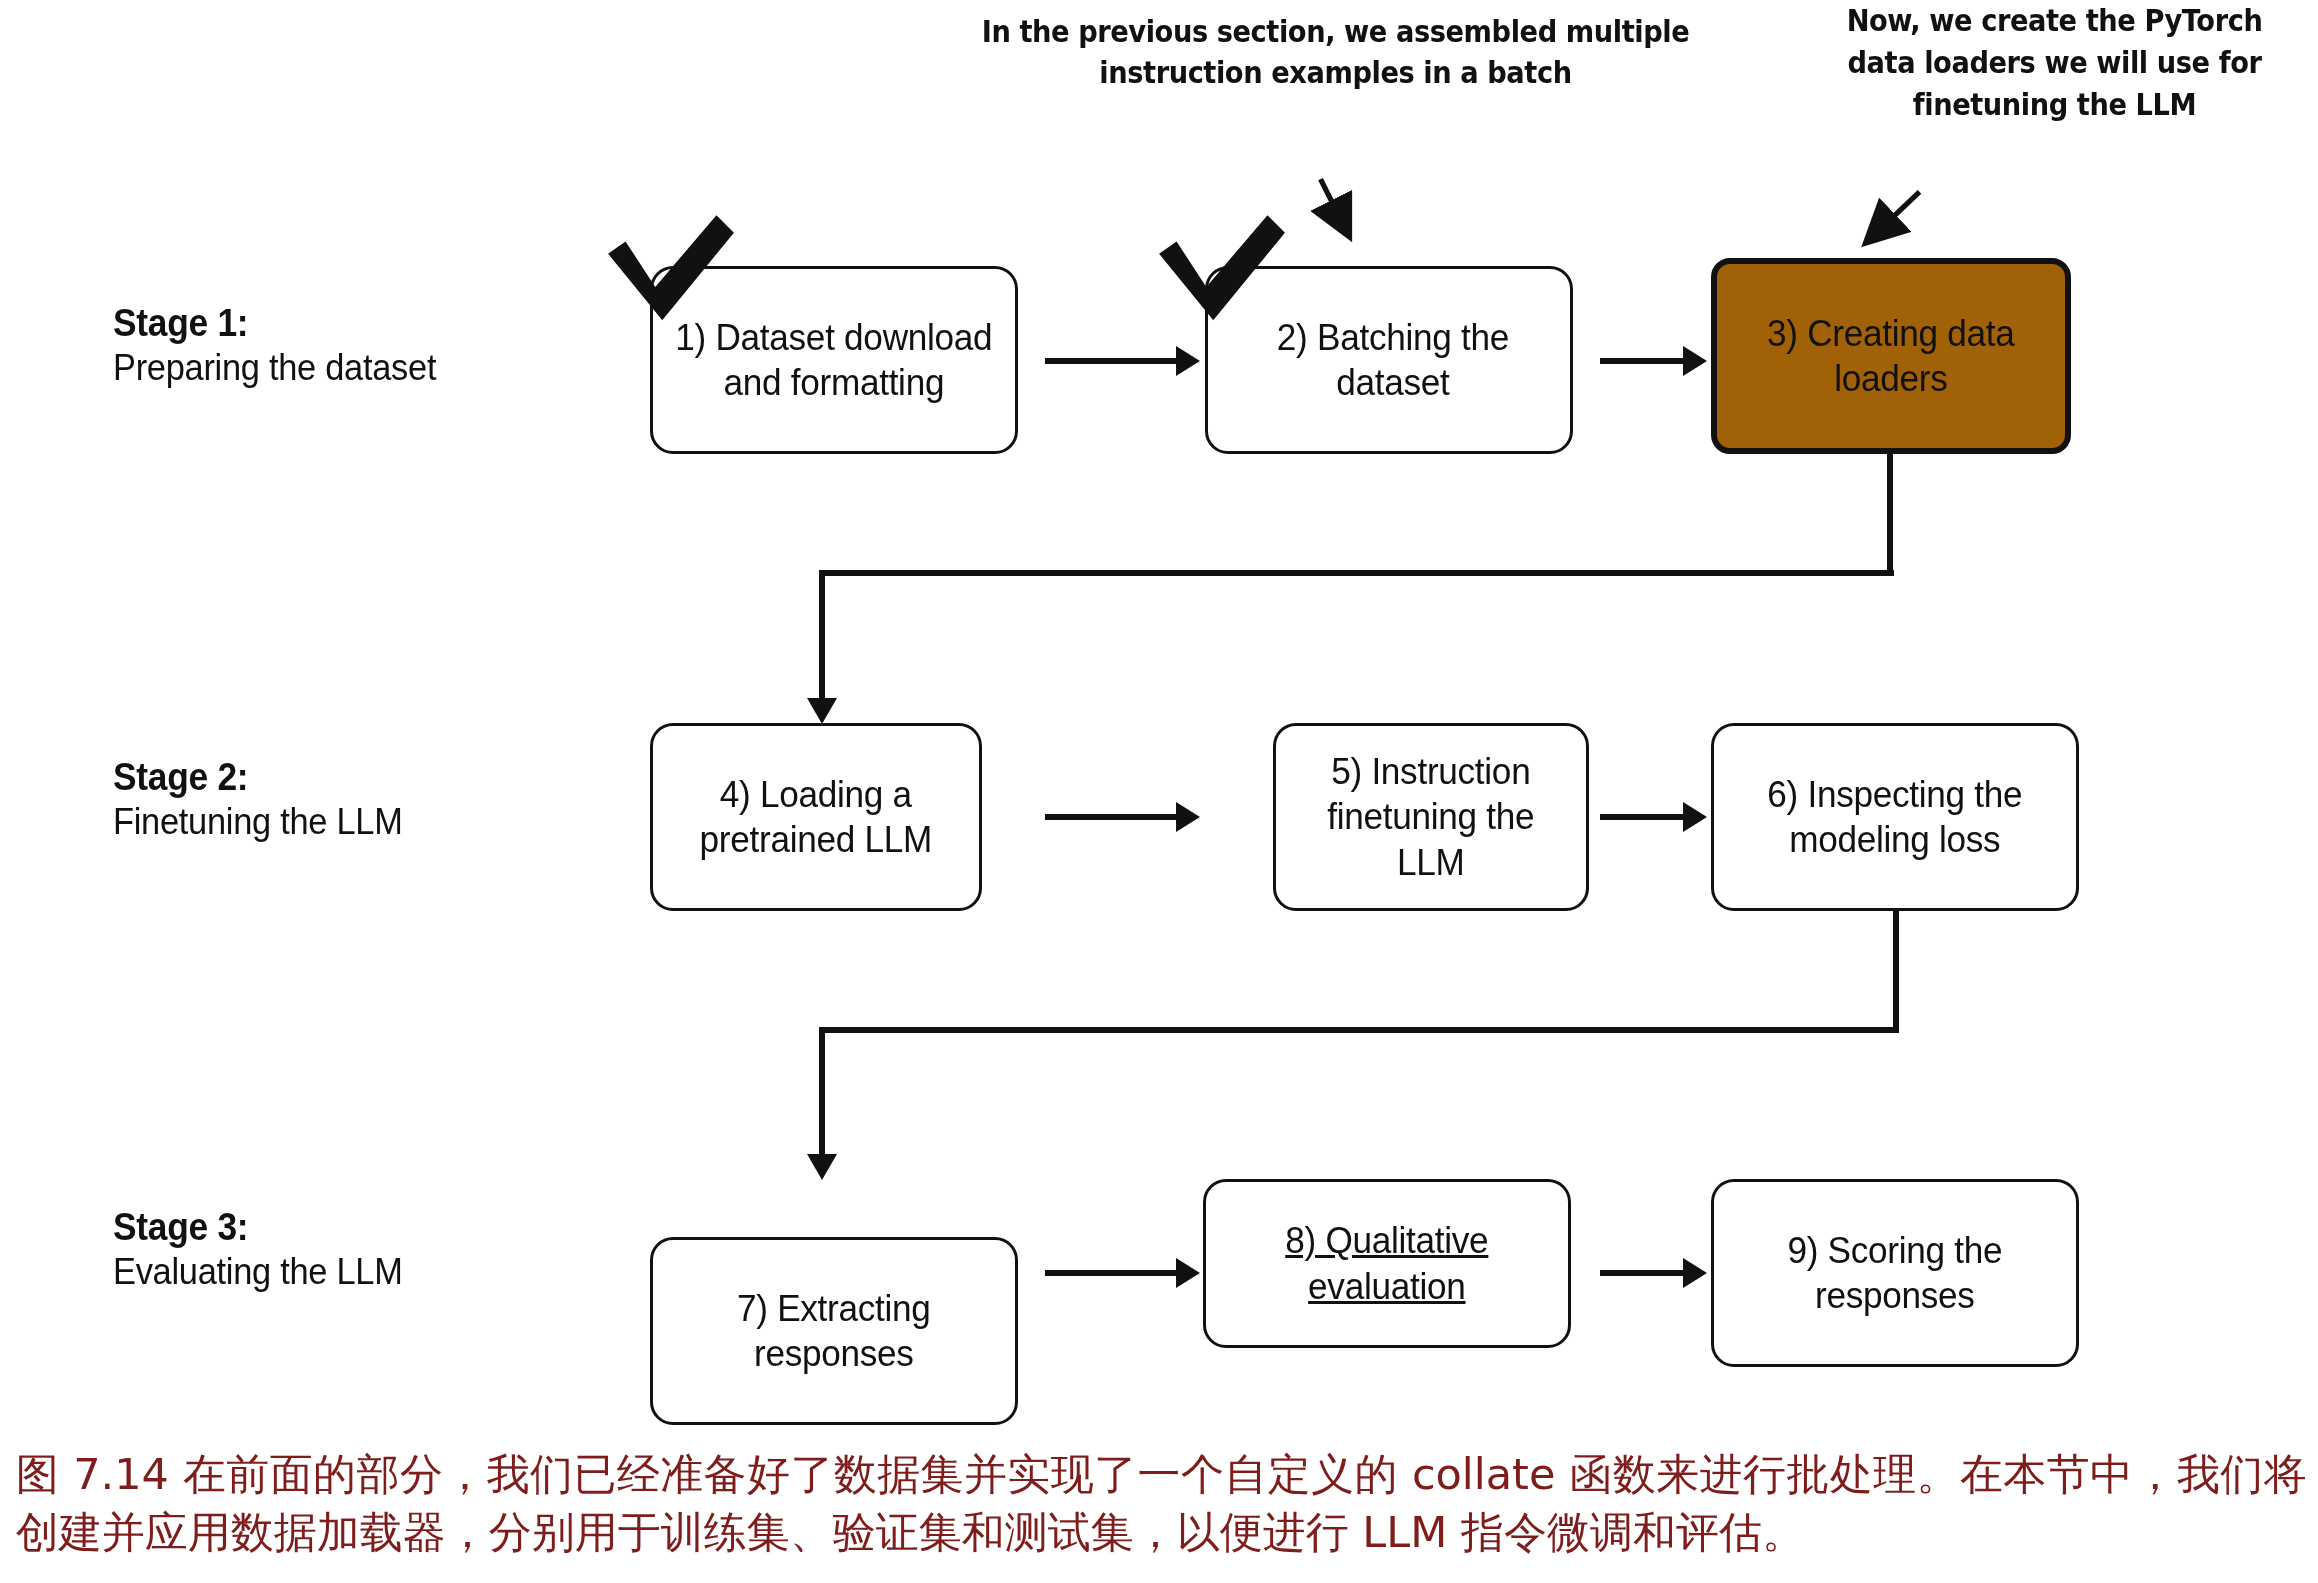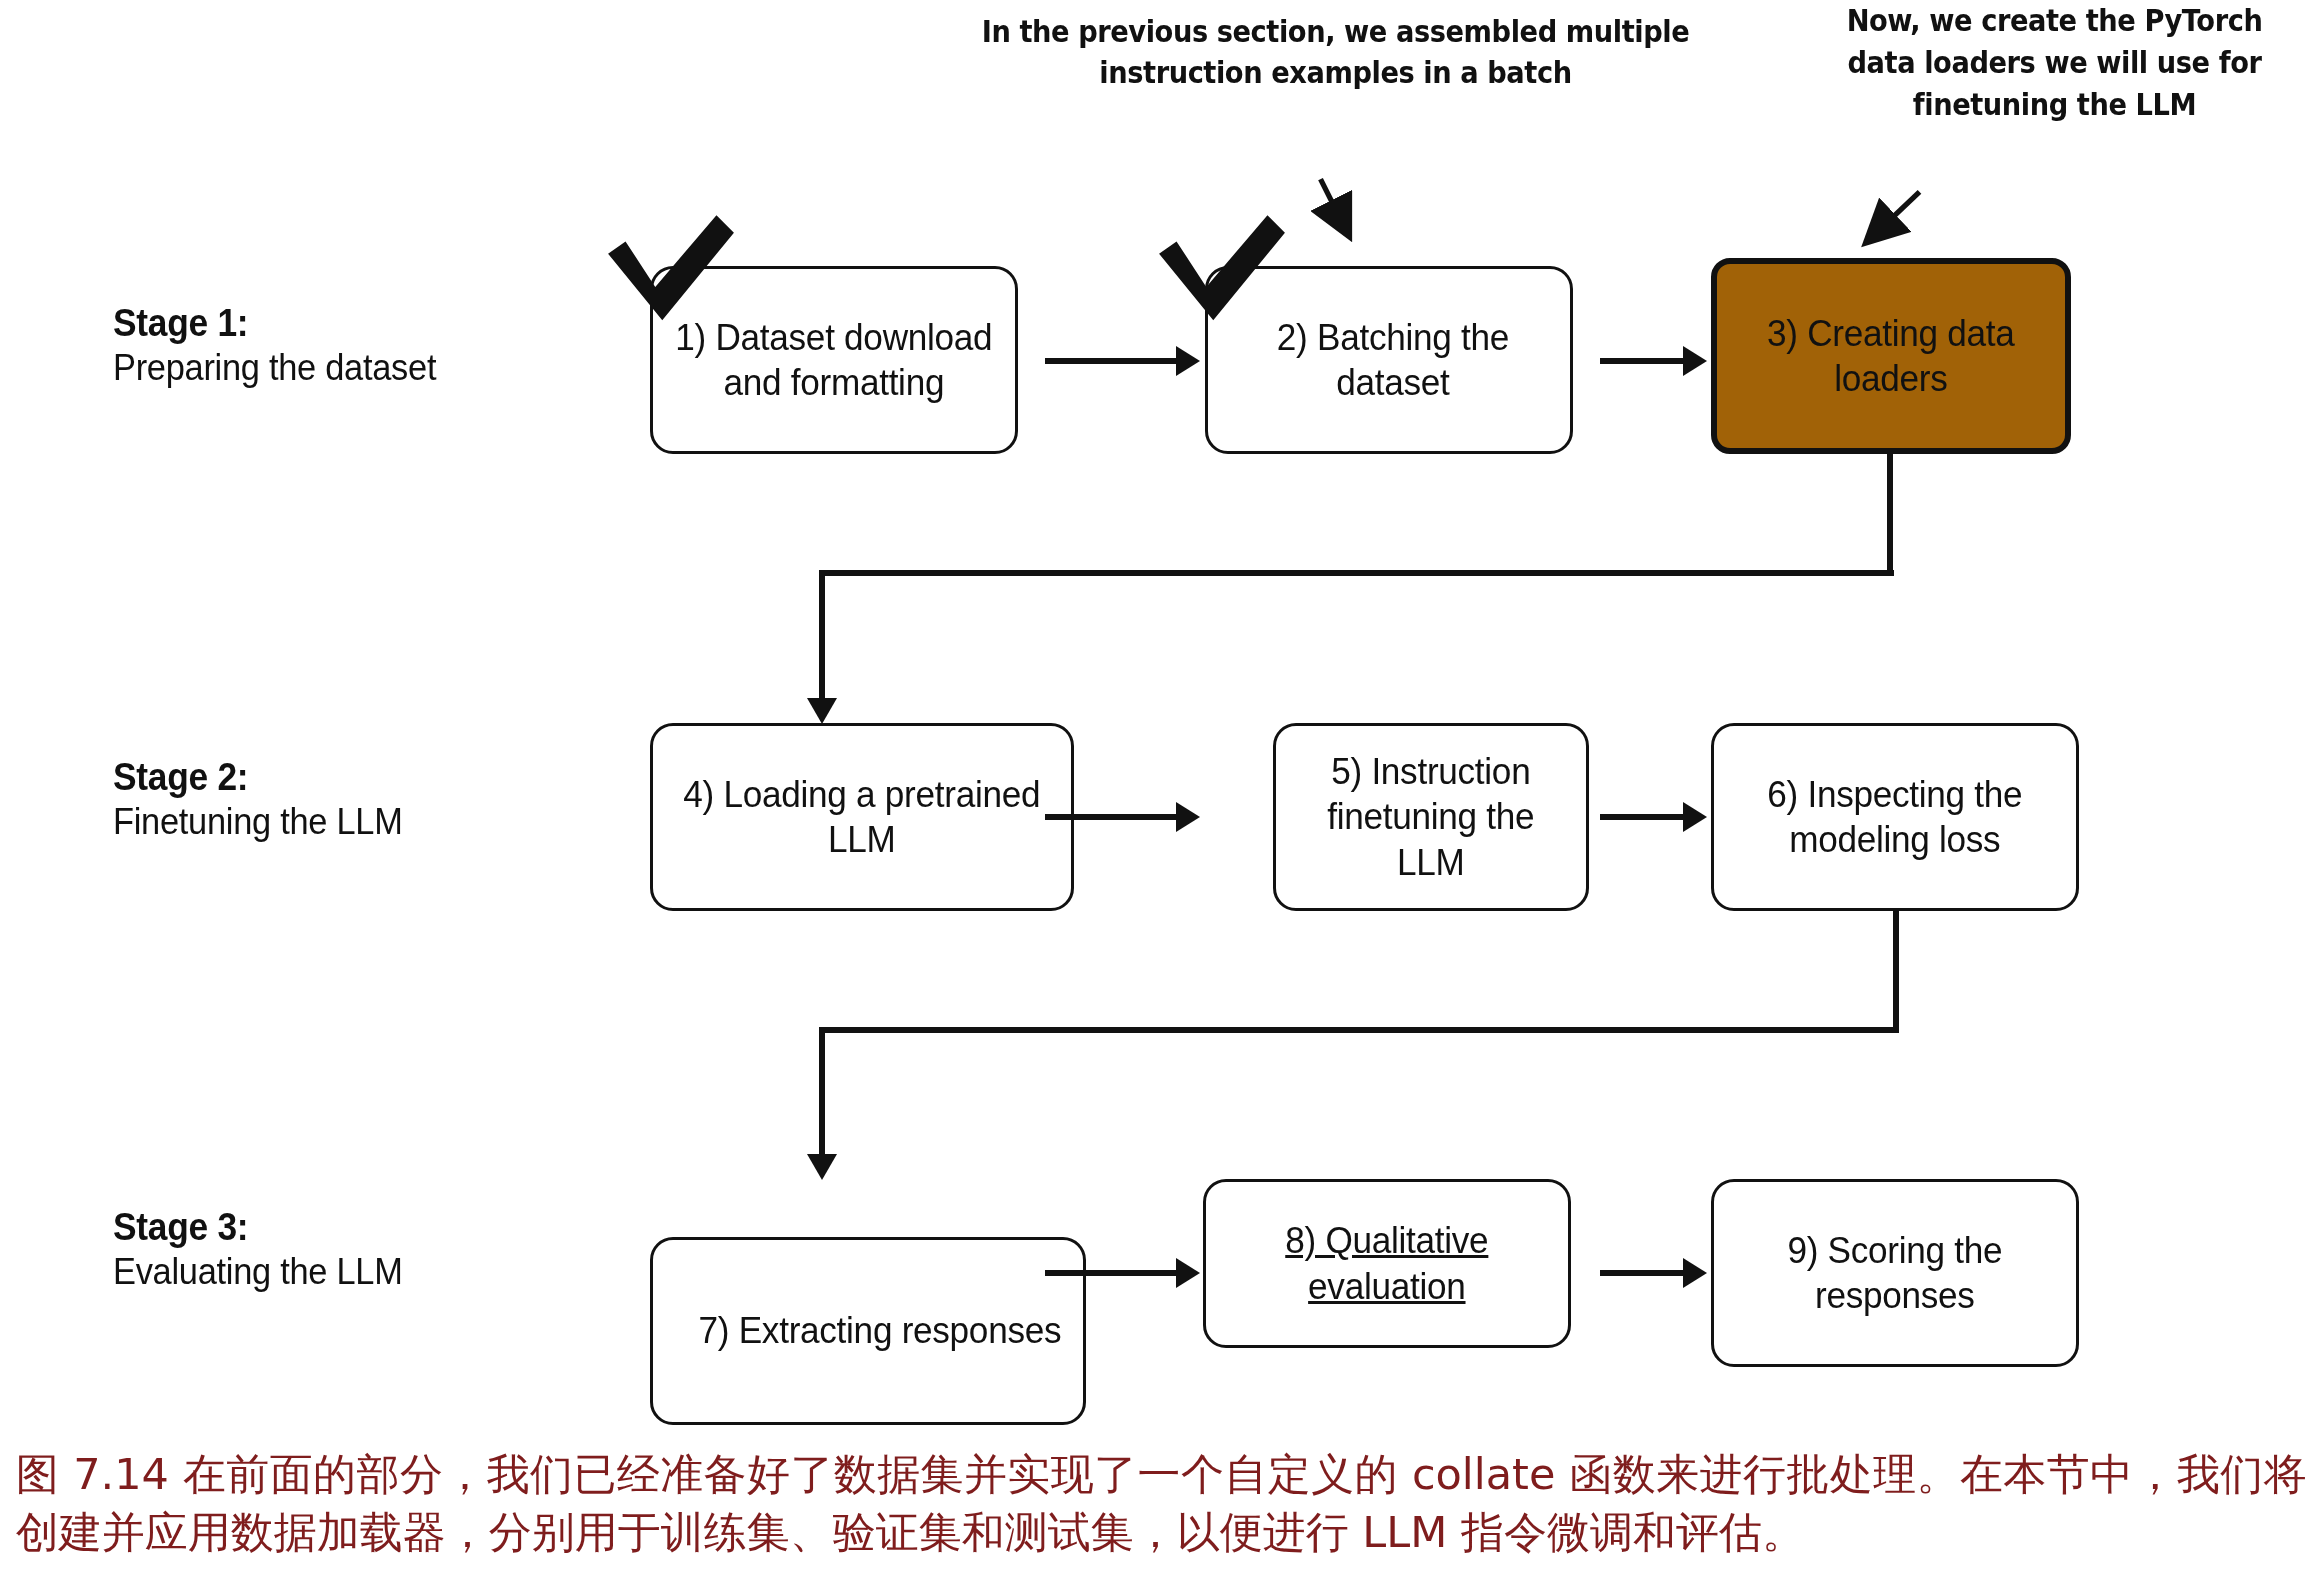--- a/index.html
+++ b/index.html
@@ -192,21 +192,21 @@
   <div class="seg v" style="left:1887px; top:454px; height:122px;"></div>
   <div class="seg h" style="left:819px; top:570px; width:1075px;"></div>
   <div class="seg v" style="left:819px; top:570px; height:135px;"></div>
   <div class="arrowhead-down" style="left:807px; top:698px;"></div>
 
   <div class="stage-label" id="stage-label-2">
     <span class="stage-title">Stage 2:</span>
     <span class="stage-sub">Finetuning the LLM</span>
   </div>
 
-  <div class="process-box" id="box-4" style="left:650px; top:723px; width:424px; height:188px;">
+  <div class="process-box" id="box-4" style="left:650px; top:723px; width:332px; height:188px;">
     <span class="box-text">4) Loading a pretrained LLM</span>
   </div>
 
   <div class="process-box" id="box-5" style="left:1273px; top:723px; width:316px; height:188px;">
     <span class="box-text">5) Instruction finetuning the LLM</span>
   </div>
 
   <div class="process-box" id="box-6" style="left:1711px; top:723px; width:368px; height:188px;">
     <span class="box-text">6) Inspecting the modeling loss</span>
   </div>
@@ -219,21 +219,21 @@
   <div class="seg v" style="left:1893px; top:911px; height:122px;"></div>
   <div class="seg h" style="left:819px; top:1027px; width:1080px;"></div>
   <div class="seg v" style="left:819px; top:1027px; height:135px;"></div>
   <div class="arrowhead-down" style="left:807px; top:1154px;"></div>
 
   <div class="stage-label" id="stage-label-3">
     <span class="stage-title">Stage 3:</span>
     <span class="stage-sub">Evaluating the LLM</span>
   </div>
 
-  <div class="process-box" id="box-7" style="left:650px; top:1237px; width:436px; height:188px;">
+  <div class="process-box" id="box-7" style="left:650px; top:1237px; width:368px; height:188px;">
     <span class="box-text">7) Extracting responses</span>
   </div>
 
   <div class="process-box" id="box-8" style="left:1203px; top:1179px; width:368px; height:169px;text-decoration:underline;">
     <span class="box-text">8) Qualitative evaluation</span>
   </div>
 
   <div class="process-box" id="box-9" style="left:1711px; top:1179px; width:368px; height:188px;">
     <span class="box-text">9) Scoring the responses</span>
   </div>

